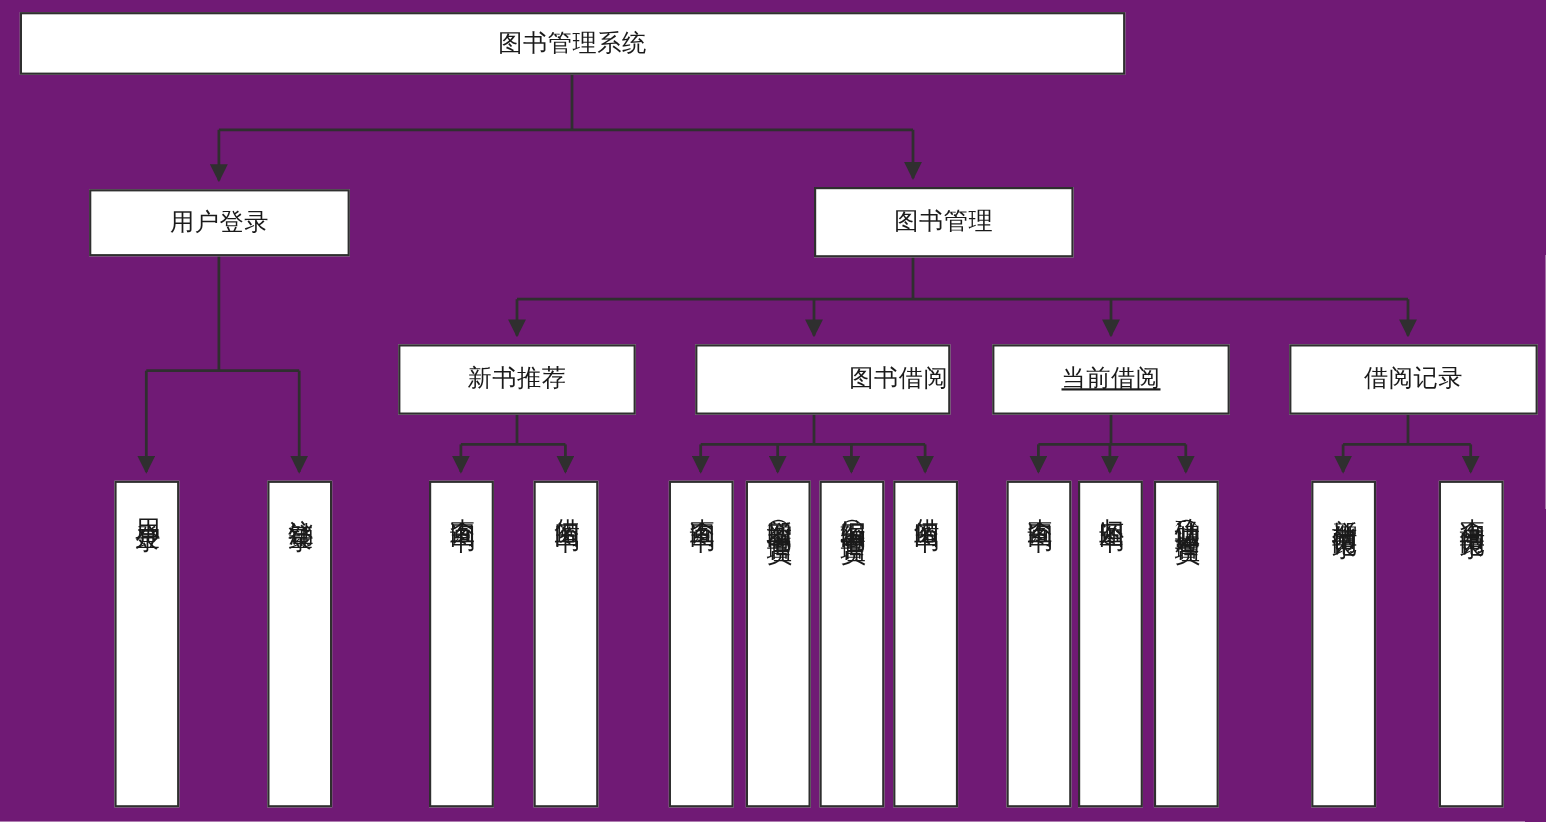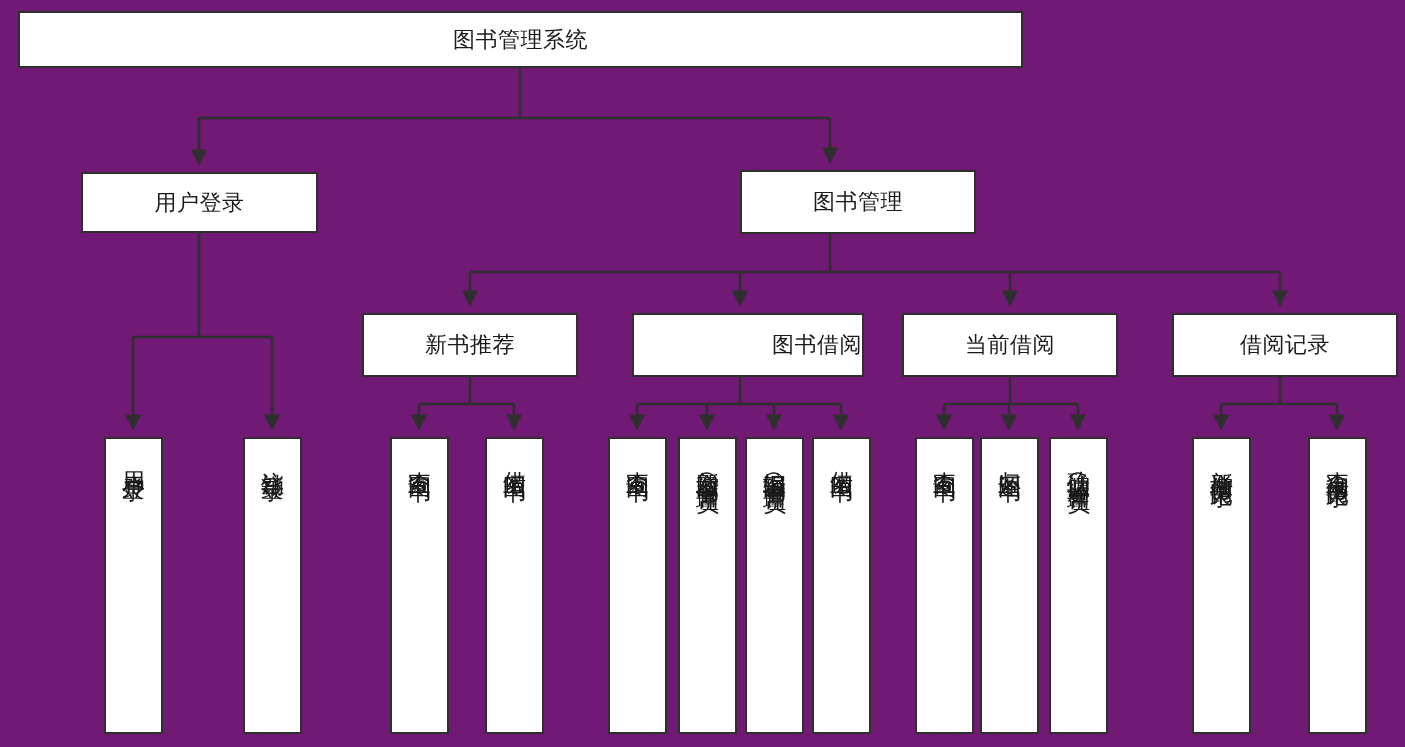--- a/index.html
+++ b/index.html
@@ -132,21 +132,21 @@
   <div class="node horiz" style="left:712px; top:170px; width:236px; height:64px;margin-left:28px;">
     <span class="node-label">图书管理</span>
   </div>
 
   <div class="node horiz" style="left:362px; top:313px; width:216px; height:64px;">
     <span class="node-label">新书推荐</span>
   </div>
   <div class="node horiz" style="left:632px; top:313px; width:232px; height:64px;justify-content:flex-end;">
     <span class="node-label">图书借阅</span>
   </div>
-  <div class="node horiz" style="left:902px; top:313px; width:216px; height:64px;">
+  <div class="node horiz" style="left:902px; top:313px; width:216px; height:64px;text-decoration:underline;">
     <span class="node-label">当前借阅</span>
   </div>
   <div class="node horiz" style="left:1172px; top:313px; width:226px; height:64px;justify-content:center;">
     <span class="node-label">借阅记录</span>
   </div>
 
   <div class="node vert" style="left:104px; top:437px; width:59px; height:297px;">
     <span class="node-label">用户登录</span>
   </div>
   <div class="node vert" style="left:243px; top:437px; width:59px; height:297px;">

